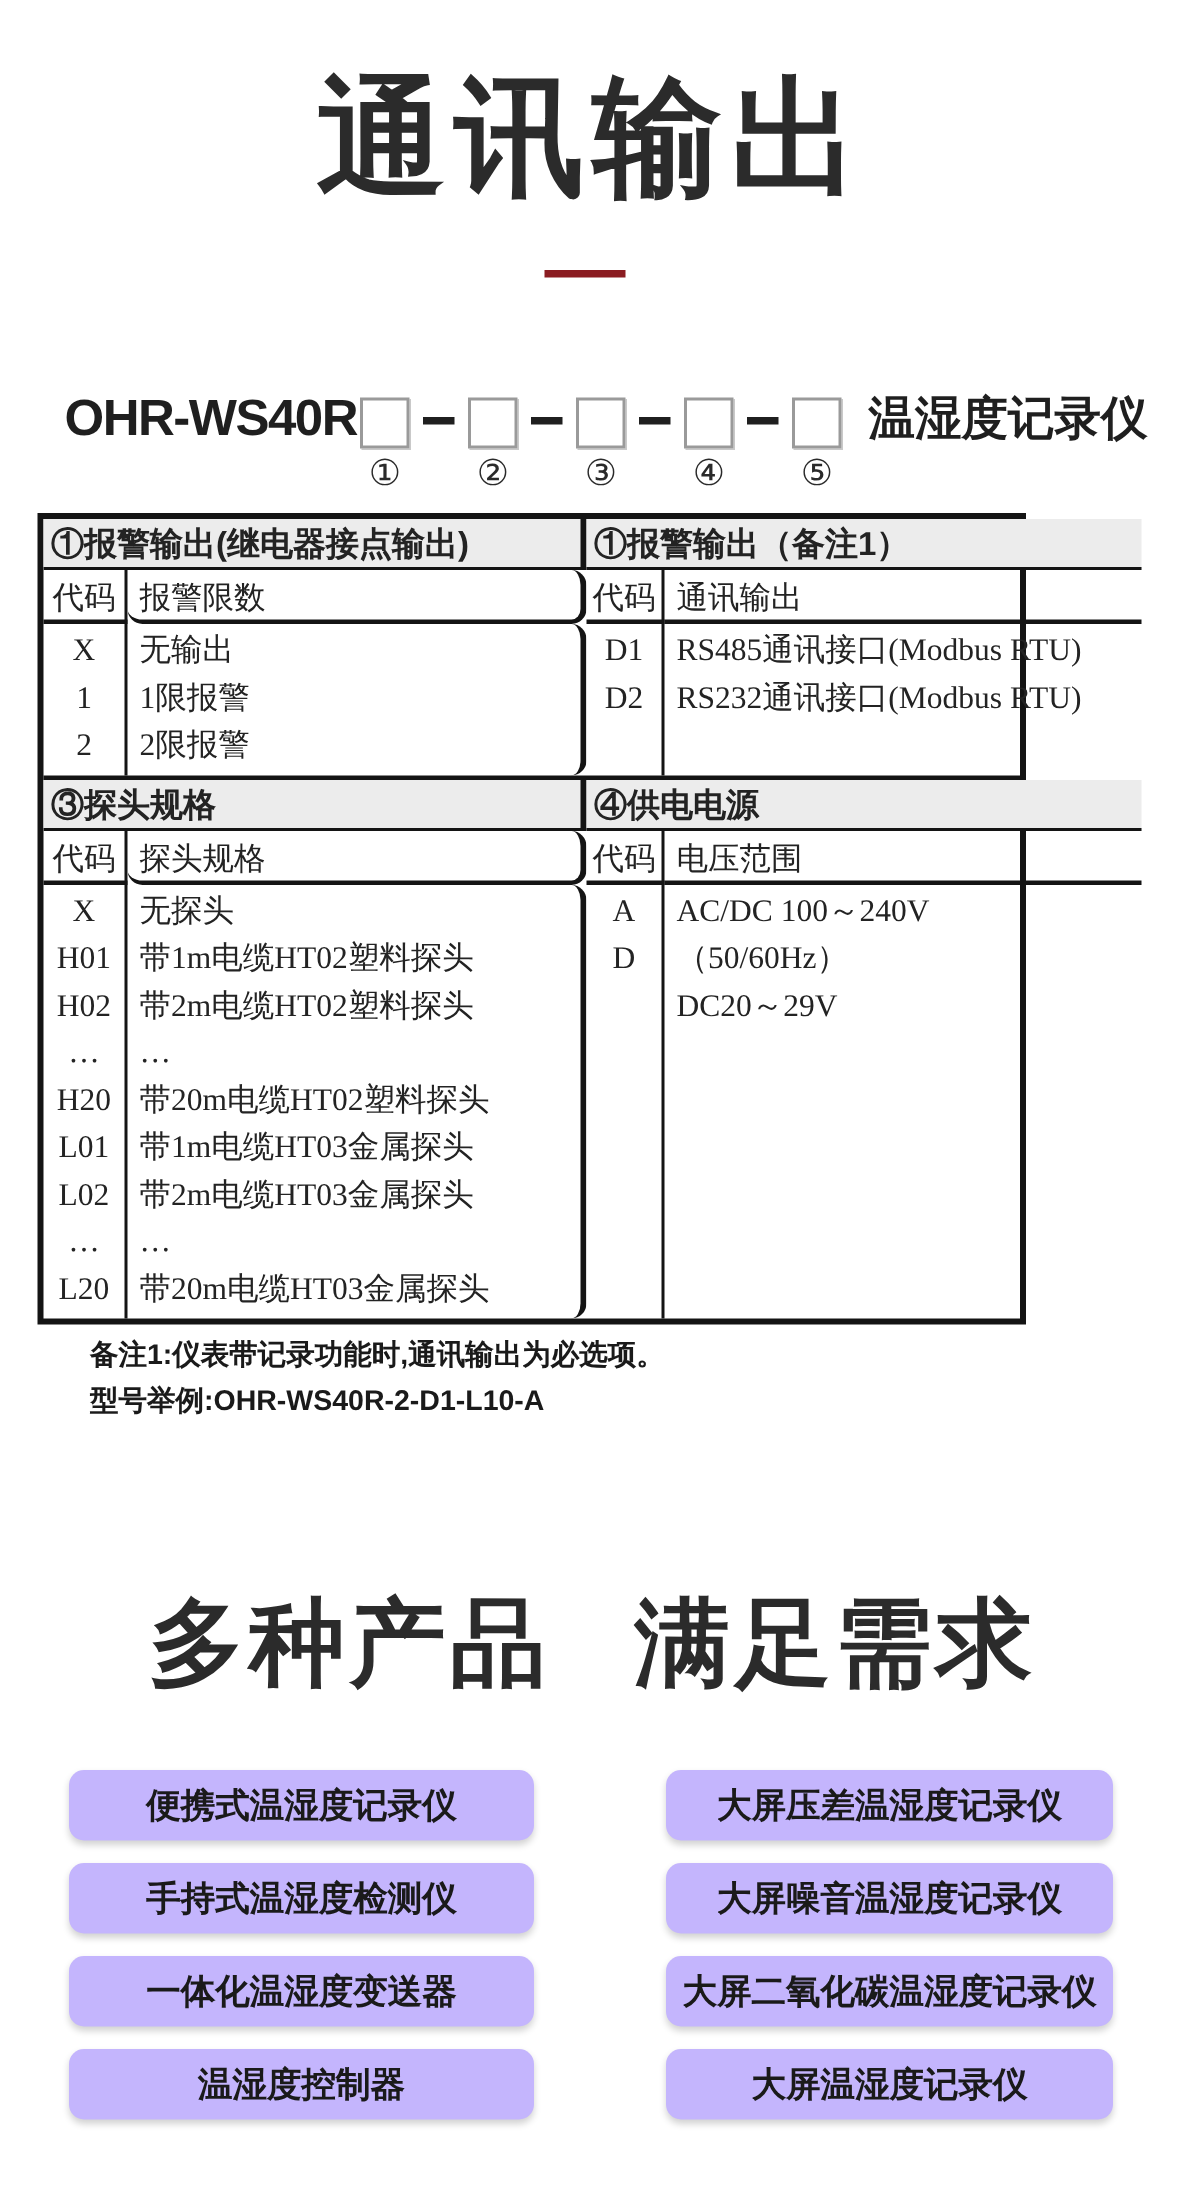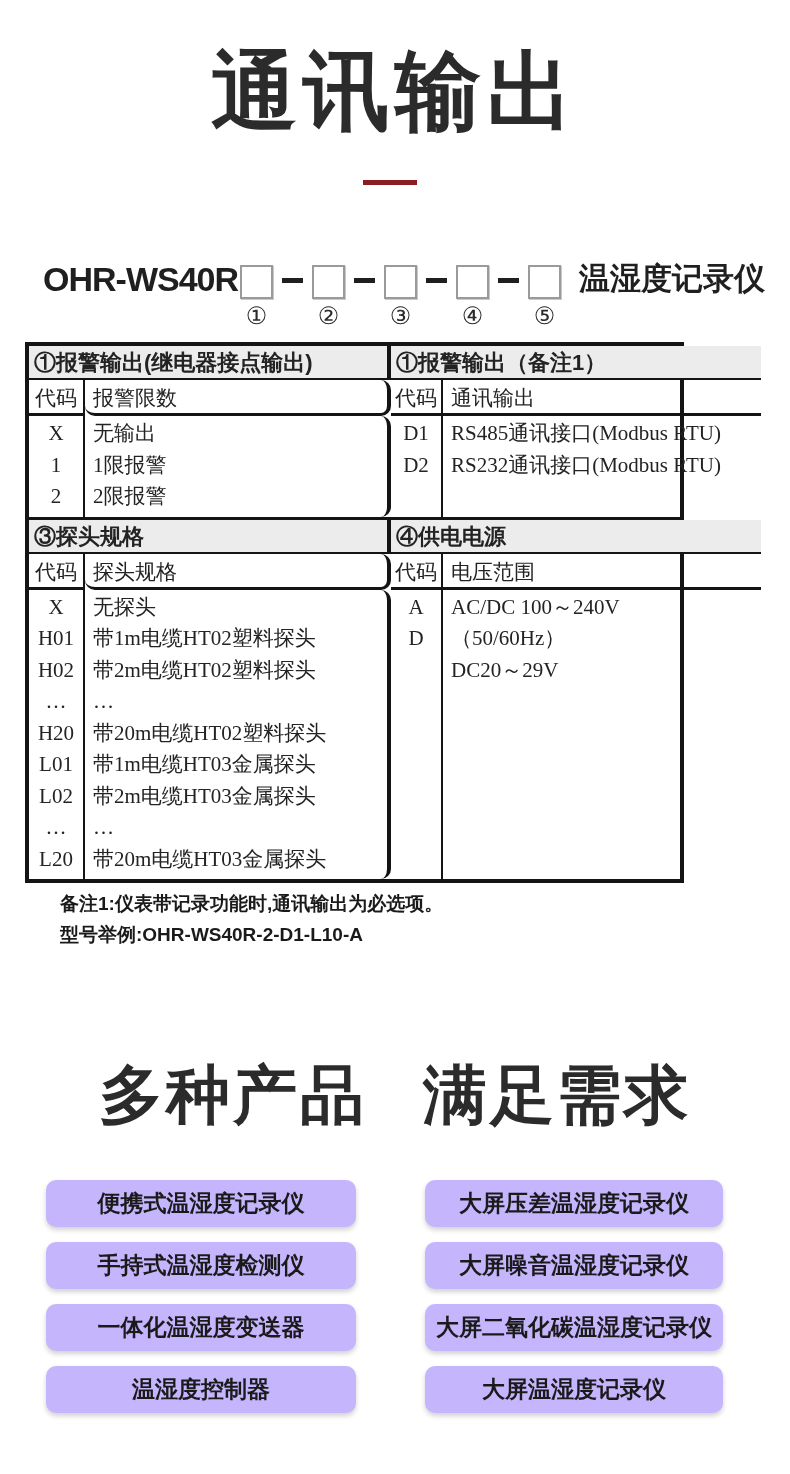--- a/index.html
+++ b/index.html
@@ -48,21 +48,21 @@
   
   .notes{position:absolute;top:888px;left:60px;font-size:19px;font-weight:bold;color:#1a1a1a;line-height:31px;}
   
   .heading2{
     position:absolute;top:1052px;left:0;width:100%;display:flex;justify-content:center;gap:56px;
     font-size:64px;font-weight:900;color:#2b2b2b;letter-spacing:3px;
   }
   
   .prod-col{position:absolute;top:1180px;display:flex;flex-direction:column;gap:15px;}
   .prod-col.left{left:46px;width:310px;}
-  .prod-col.right{left:425px;width:298px;}
+  .prod-col.right{left:444px;width:298px;}
   .prod-btn{
     height:47px;display:flex;align-items:center;justify-content:center;
     background:#c4b5fd;border-radius:10px;box-shadow:0 3px 5px rgba(0,0,0,0.18);
     font-size:23px;font-weight:700;color:#1a1a1a;white-space:nowrap;cursor:pointer;
   }
 </style>
 </head>
 <body>
 
 <div class="page">

